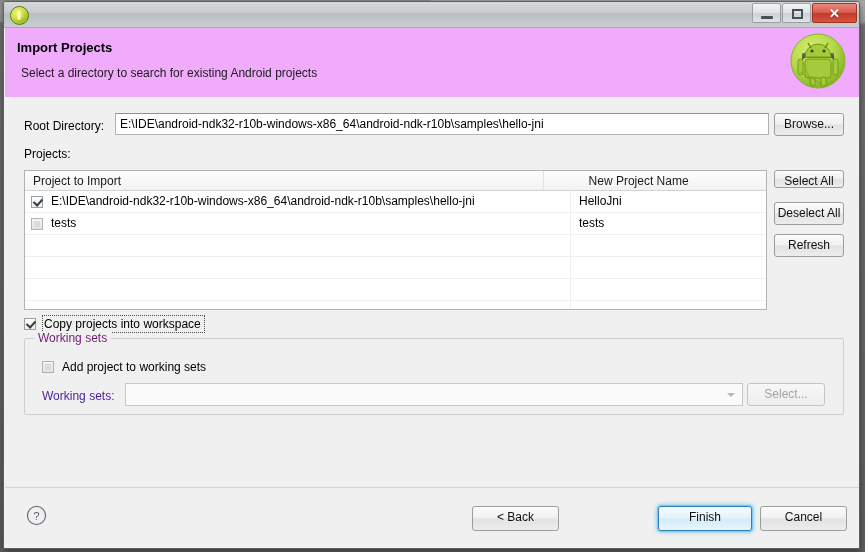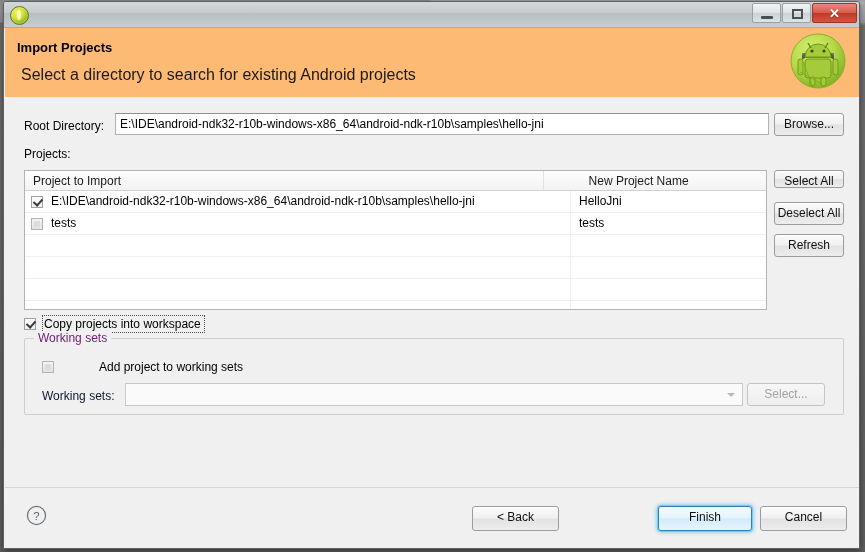--- a/index.html
+++ b/index.html
@@ -133,35 +133,35 @@
     text-shadow: 0 1px 1px rgba(0,0,0,.45);
     font-family: "Liberation Sans", sans-serif;
   }
 
   
   .banner {
     position: absolute;
     left: 1px; top: 26px;
     width: 854px;
     height: 74px;
-    background: #fdba74;
+    background: #f0abfc;
     border-bottom: 1px solid #b7b7b7;
     box-sizing: border-box;
   }
   .banner-title {
     position: absolute;
     left: 12px; top: 12px;
     font-size: 13px;
     font-weight: bold;
     color: #000;
   }
   .banner-sub {
     position: absolute;
     left: 16px; top: 38px;
-    font-size: 16px;
+    font-size: 12px;
     color: #1a1a1a;
   }
   .android-logo {
     position: absolute;
     right: 12px; top: 4px;
     width: 58px; height: 58px;
   }
 
   
   .body {
@@ -170,21 +170,21 @@
     width: 854px;
     height: 390px;
     background: #f0f0f0;
   }
 
   .lbl {
     position: absolute;
     font-size: 12px;
     color: #000;
   }
-  .lbl.disabled { color: #0f172a; }
+  .lbl.disabled { color: #4c1d95; }
 
   .textfield {
     position: absolute;
     box-sizing: border-box;
     background: #fff;
     border: 1px solid #aeb2b5;
     border-top-color: #8e9295;
     font-size: 12px;
     color: #000;
     padding: 2px 4px;
@@ -473,21 +473,21 @@
     <div class="btn" style="left:769px; top:137px; width:70px; height:23px;">Refresh</div>
 
     <div class="copy-row">
       <span class="cbox checked"></span>
       <span class="focus-ring" style="font-size:12px;">Copy projects into workspace</span>
     </div>
 
     <div class="group">
       <div class="group-title">Working sets</div>
 
-      <div style="position:absolute; left:17px; top:21px; display:flex; align-items:center;gap:37px;">
+      <div style="position:absolute; left:17px; top:21px; display:flex; align-items:center;">
         <span class="cbox greyed"></span>
         <span style="font-size:12px;">Add project to working sets</span>
       </div>
 
       <div class="lbl disabled" style="left:17px; top:50px;">Working sets:</div>
       <div class="combo" style="position:absolute; left:100px; top:44px; width:618px;">
         <span style="position:absolute; left:5px; top:3px; font-size:12px; color:#9b9b9b;"></span>
         <span class="combo-arrow"></span>
       </div>
       <div class="btn disabled" style="left:722px; top:44px; width:78px; height:23px;">Select...</div>

